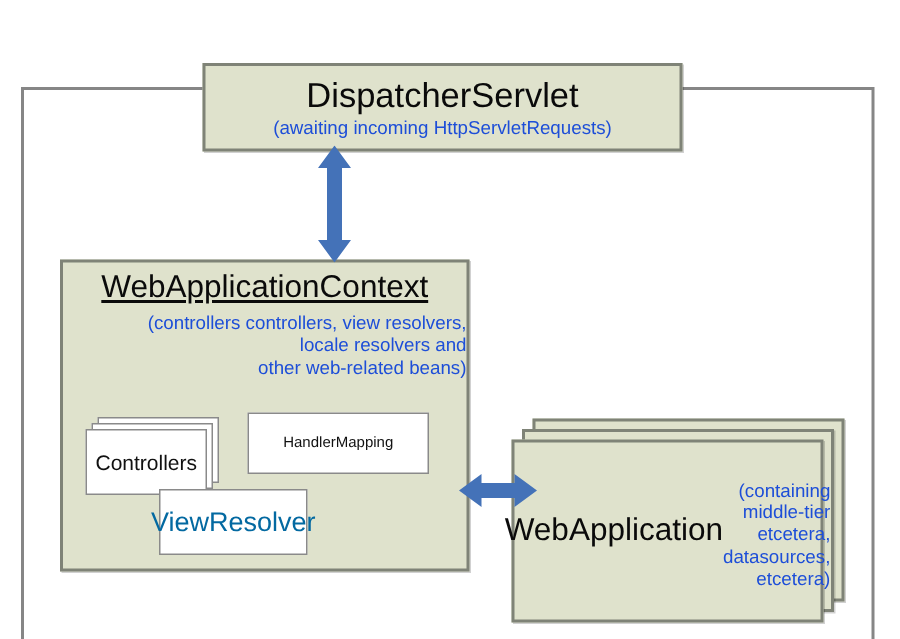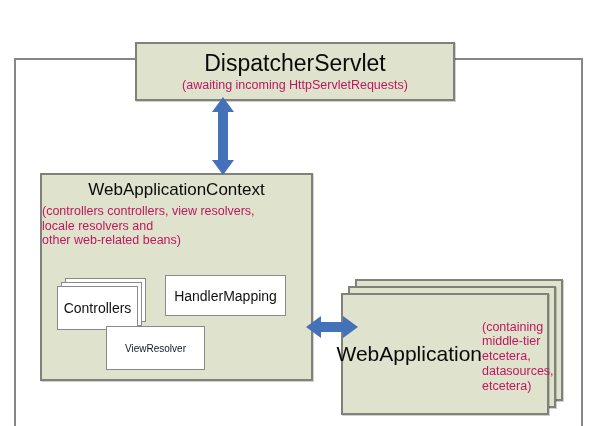--- a/index.html
+++ b/index.html
@@ -48,22 +48,22 @@
     box-sizing: border-box;
   }
 
   .box-title {
     text-align: center;
     color: #0a0a0a;
     line-height: 1.05;
     white-space: nowrap;
   }
   .box-sub {
-    text-align: left;
-    color: #be185d;
+    text-align: right;
+    color: #1d4ed8;
     line-height: 1.18;
   }
 
   
   #dispatcher-servlet {
     left: 135px;
     top: 17px;
     width: 320px;
     height: 59px;
     z-index: 6;
@@ -77,38 +77,39 @@
 
   
   #web-application-context {
     left: 40px;
     top: 148px;
     width: 273px;
     height: 208px;
     z-index: 4;
   }
   #web-application-context .box-title {
-    font-size: 17px;
+    font-size: 21px;
     margin-top: 6px;
+    text-decoration: underline;
   }
   #web-application-context .box-sub {
     font-size: 12.5px;
     margin-top: 5px;
   }
 
   
   #handler-mapping {
     left: 165px;
     top: 250px;
     width: 121px;
     height: 41px;
     z-index: 5;
     display: flex; align-items: center; justify-content: center;
   }
-  #handler-mapping span { font-size: 14px; color: #111; }
+  #handler-mapping span { font-size: 10px; color: #111; }
 
   
   .stack-layer {
     position: absolute;
     background: #ffffff;
     border: 1px solid #8a8a8a;
     box-sizing: border-box;
   }
   #controllers-l3 { left: 65px; top: 253px; width: 81px; height: 44px; z-index: 5; }
   #controllers-l2 { left: 61px; top: 257px; width: 81px; height: 44px; z-index: 6; }
@@ -119,21 +120,21 @@
   #controllers-front span { font-size: 14px; color: #111; }
 
   #view-resolver {
     left: 106px;
     top: 301px;
     width: 99px;
     height: 44px;
     z-index: 8;
     display: flex; align-items: center; justify-content: center;
   }
-  #view-resolver span { font-size: 10px; color: #0f172a; }
+  #view-resolver span { font-size: 18px; color: #0369a1; }
 
   
   #wacs-l3 { left: 355px; top: 254px; width: 208px; height: 122px; z-index: 3; }
   #wacs-l2 { left: 348px; top: 261px; width: 208px; height: 122px; z-index: 4; }
   #wacs-front {
     left: 341px; top: 268px; width: 208px; height: 122px; z-index: 5;
     display: flex; flex-direction: row; align-items: center; justify-content: center;
   }
   #wacs-front .box-title { font-size: 21px; line-height: 1.12; }
   #wacs-front .box-sub { font-size: 12.5px; margin-top: 5px; }

